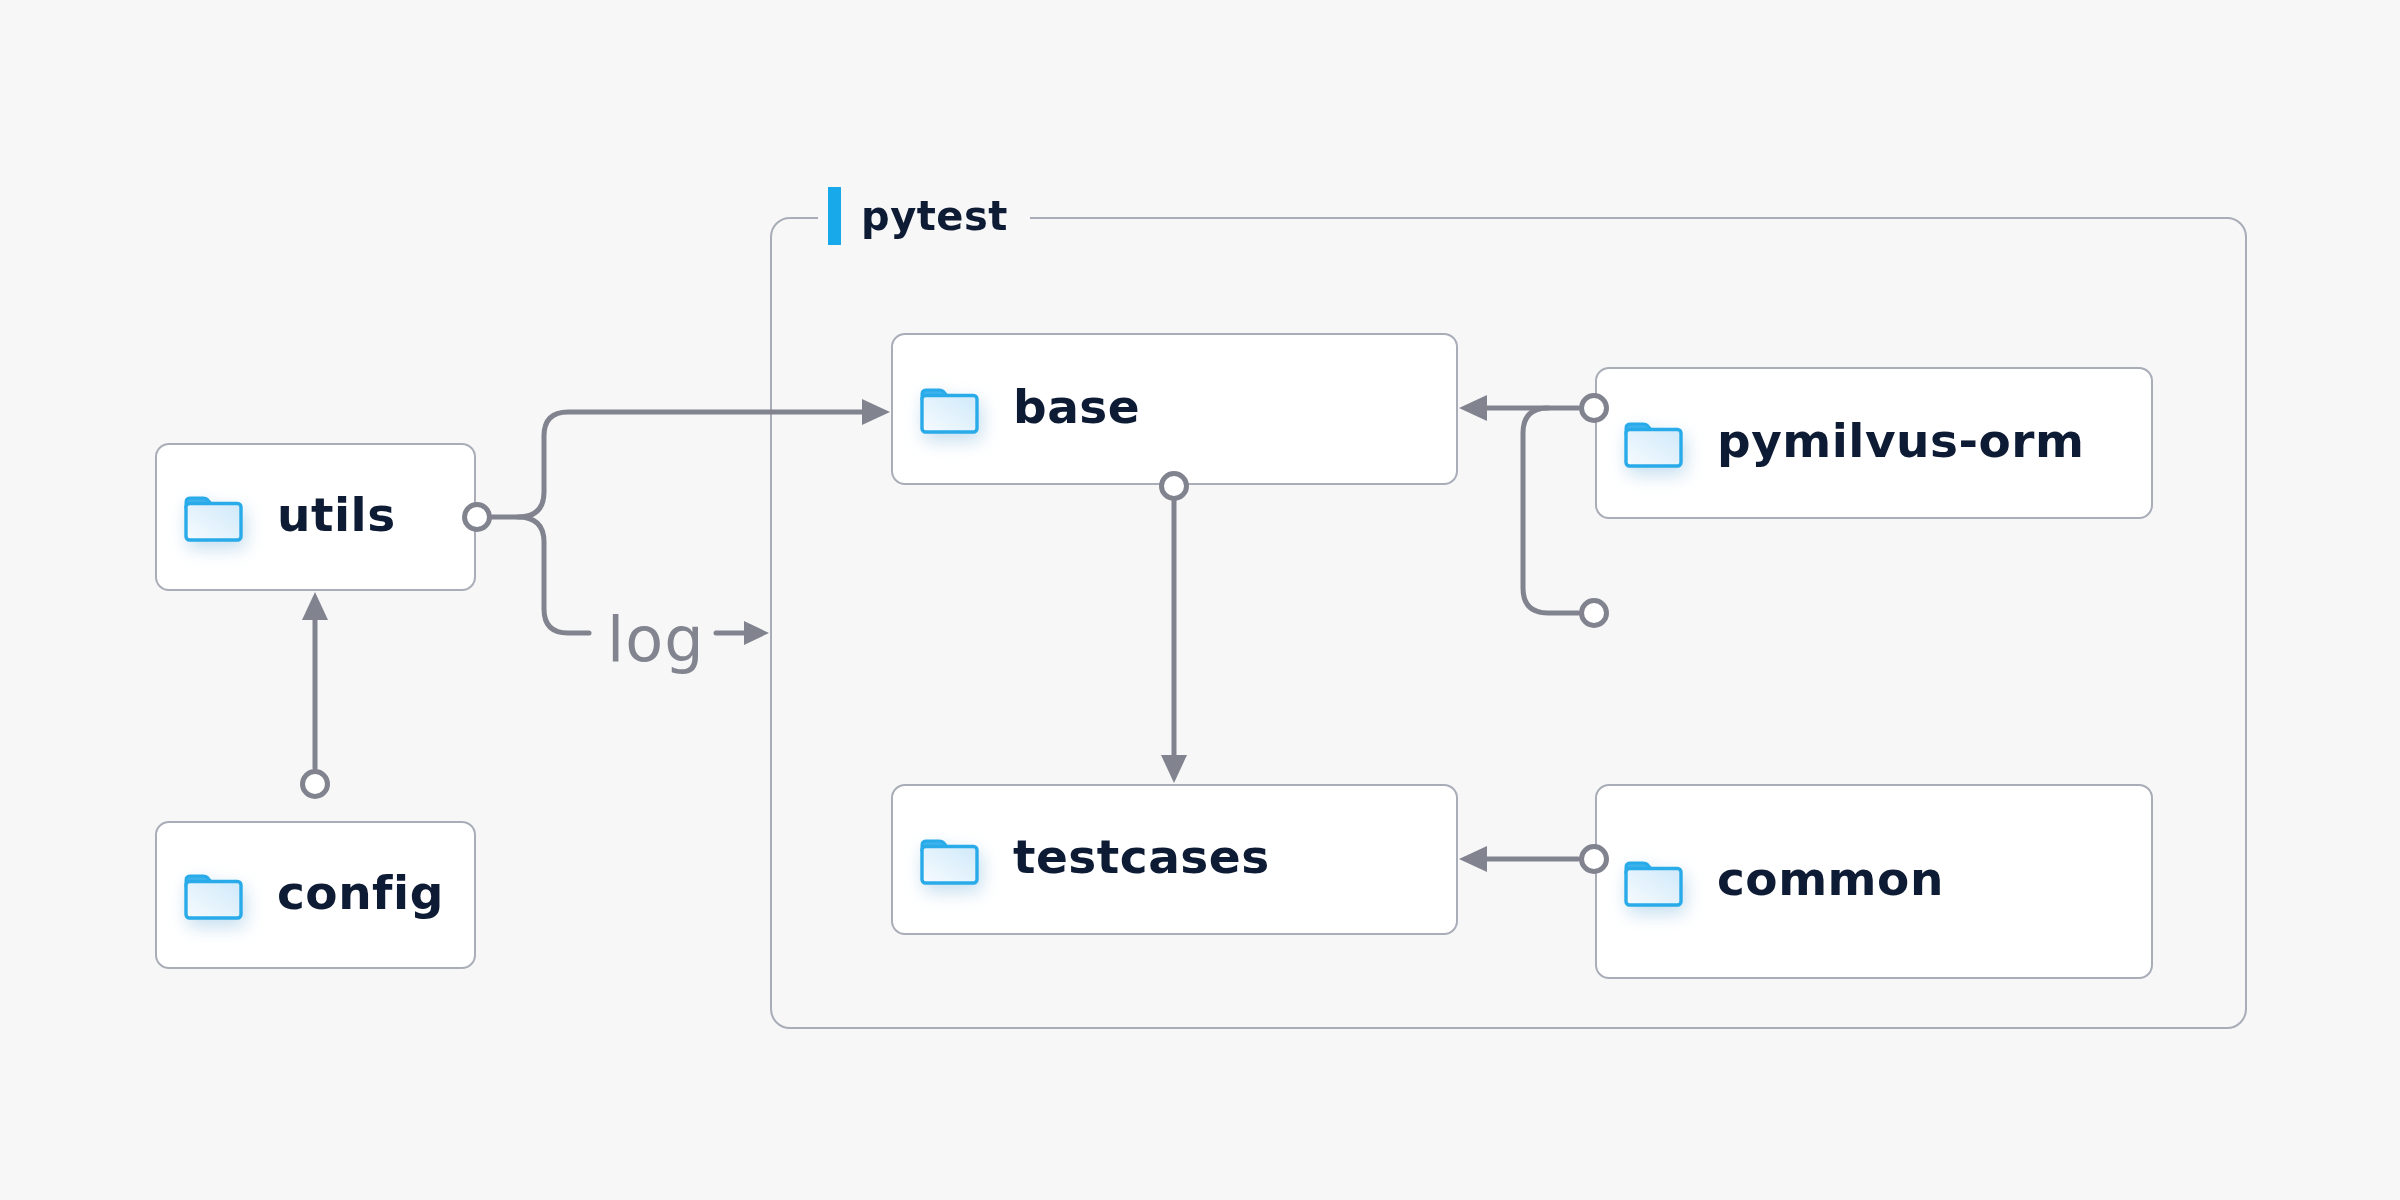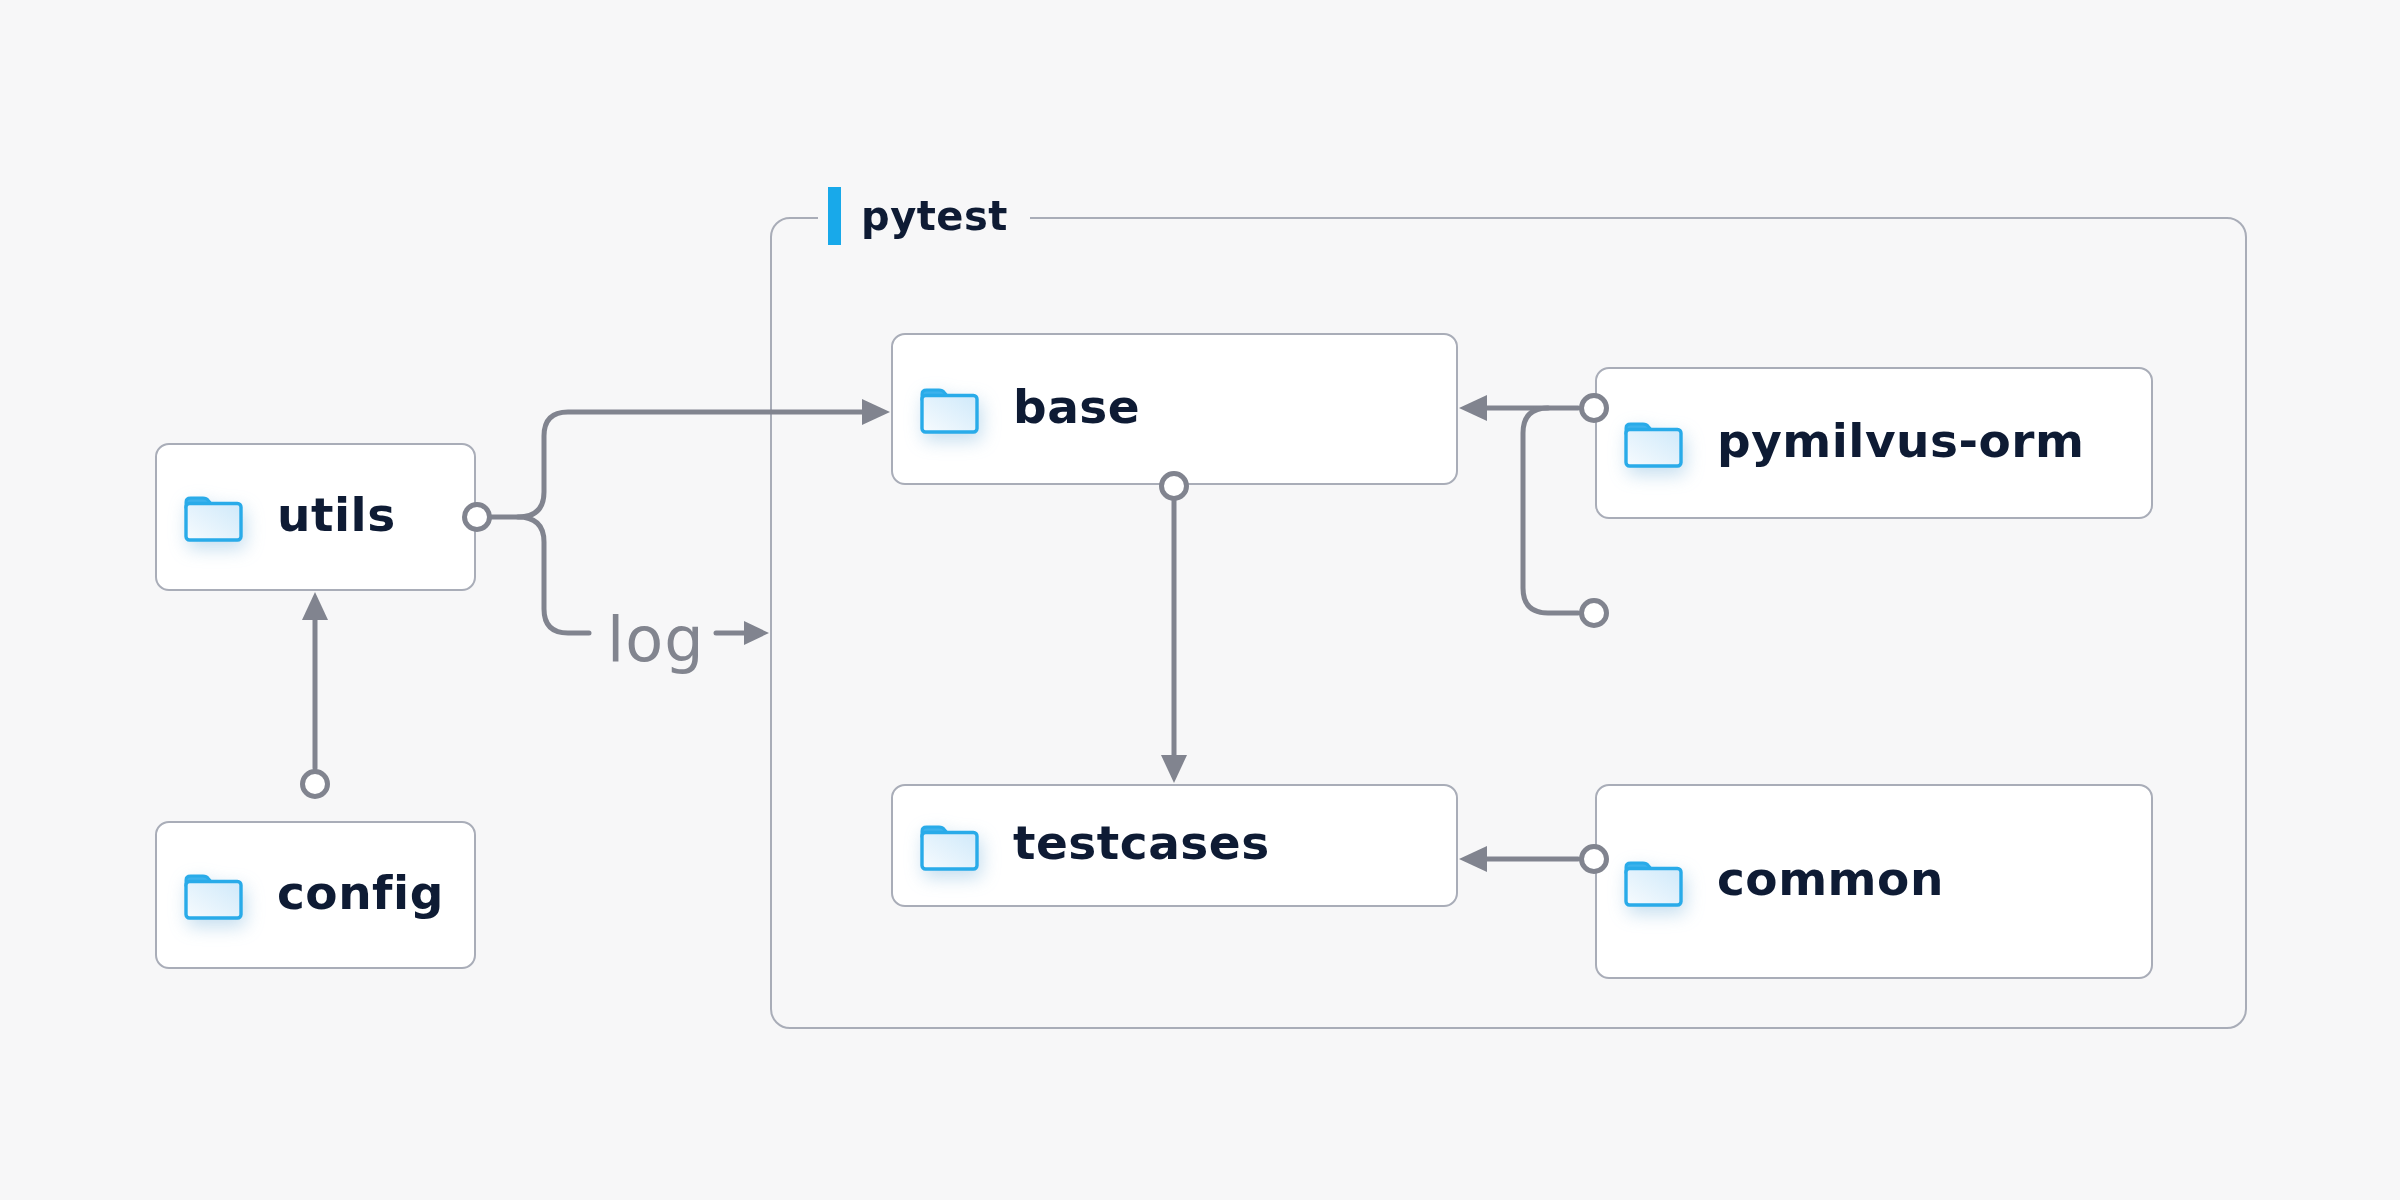--- a/index.html
+++ b/index.html
@@ -59,21 +59,21 @@
   }
   .node .folder{
     width:64px;height:54px;flex:0 0 auto;
     filter:drop-shadow(3px 7px 9px rgba(90,160,210,.35));
   }
   .n-utils    {left:155px; top:443px; width:321px; height:148px;}
   .n-config   {left:155px; top:785px; width:321px; height:148px;margin-top:36px;}
   .n-base     {left:891px; top:333px; width:567px; height:152px;}
   .n-pymilvus {left:1595px;top:333px; width:558px; height:152px;margin-top:34px;}
   .n-check    {left:1595px;top:537px; width:558px; height:152px;}
-  .n-testcases{left:891px; top:784px; width:567px; height:123px;}
+  .n-testcases{left:891px; top:784px; width:567px; height:151px;}
   .n-common   {left:1595px;top:784px; width:558px; height:195px;}
 
   
   svg.wires{
     position:absolute;left:0;top:0;width:2400px;height:1200px;
     z-index:4;pointer-events:none;
   }
   .wire{stroke:var(--connector);stroke-width:5;fill:none;stroke-linecap:round;}
   .port{fill:#ffffff;stroke:var(--connector);stroke-width:5;}
   .head{fill:var(--connector);stroke:none;}

